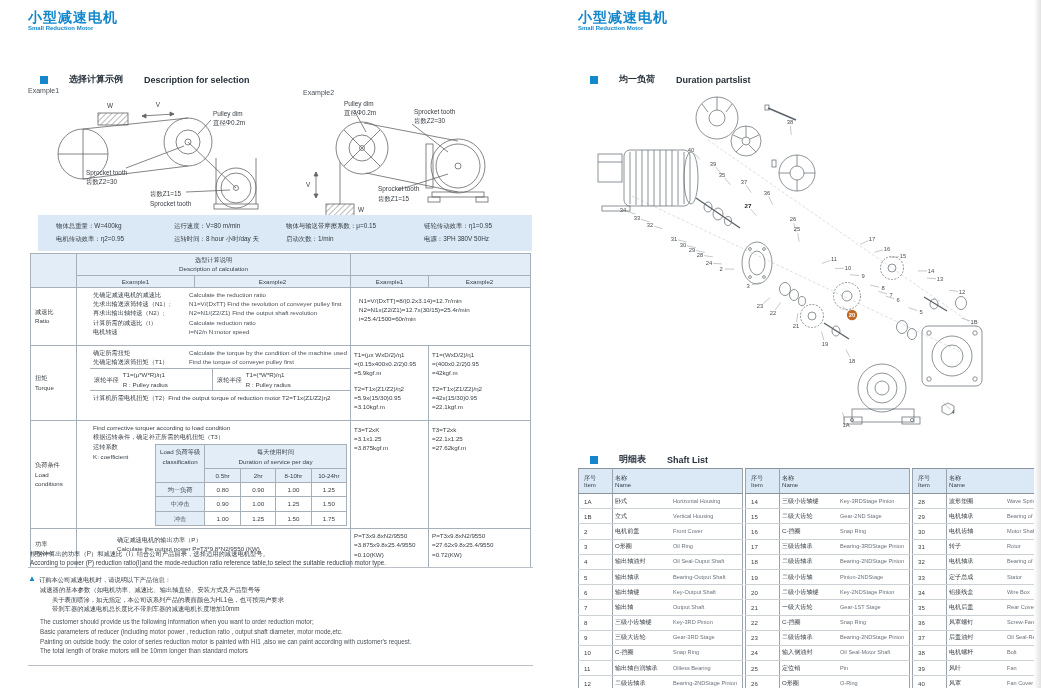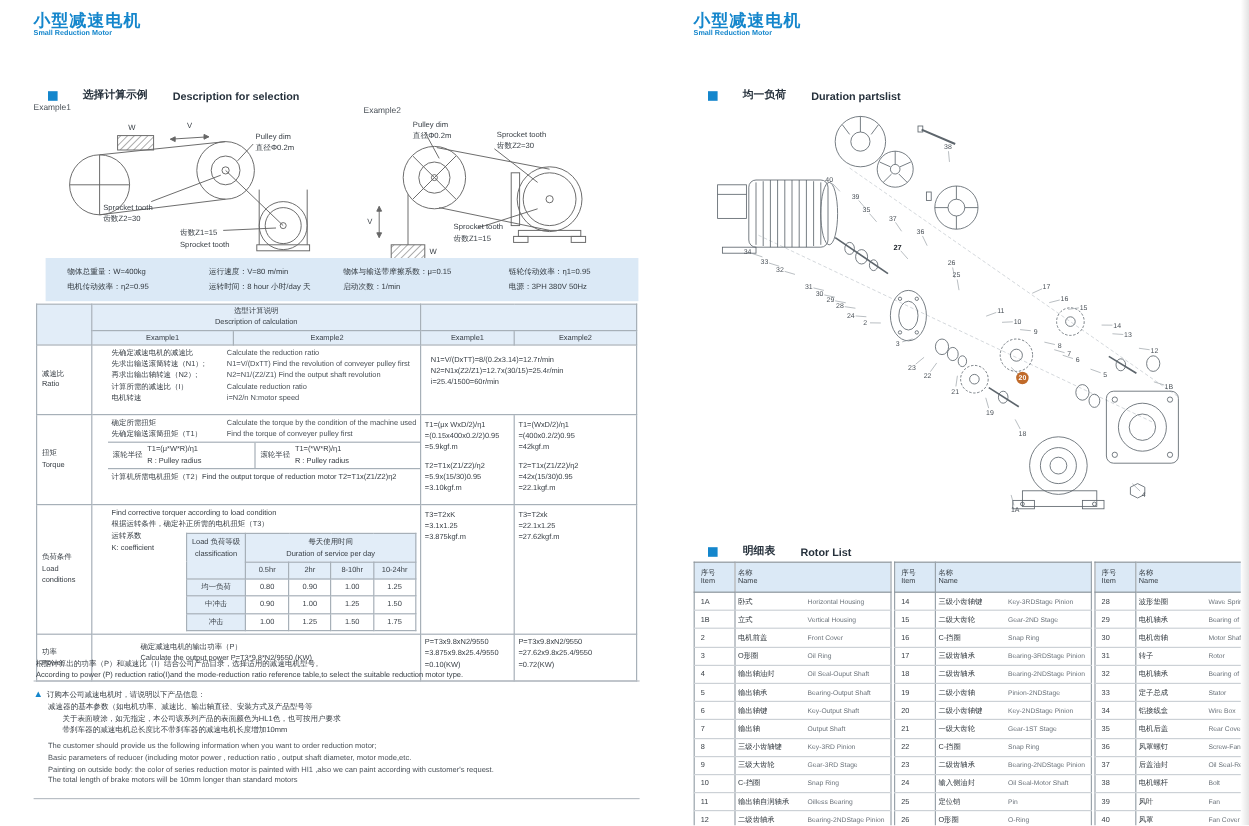--- a/index.html
+++ b/index.html
@@ -595,21 +595,21 @@
           <line x1="954.1043727542674" y1="409.24040893359705" x2="947.5892114513689" y2="403.0313290341905" stroke="#8a9299" stroke-width="0.5"></line>
           <text x="957" y="414" text-anchor="middle" class="co">4</text>
           <line x1="848.9538546460487" y1="421.1392254794658" x2="846.6000275996586" y2="412.45248280826377" stroke="#8a9299" stroke-width="0.5"></line>
           <text x="850" y="427" text-anchor="middle" class="co">1A</text>
         </g>
     </svg>
 
     <div class="sec-head" style="top:445px;">
       <span class="sec-square"></span>
       <span class="sec-zh">明细表</span>
-      <span>Rotor List</span>
+      <span>Shaft List</span>
     </div>
 
     <div class="parts-wrap" id="parts-wrap">
         <table class="parts">
           <tbody>
             <tr class="head">
               <td class="item" style="width:26px;">序号<br>Item</td>
               <td style="width:125px;">名称<br>Name</td>
             </tr>
             <tr>

